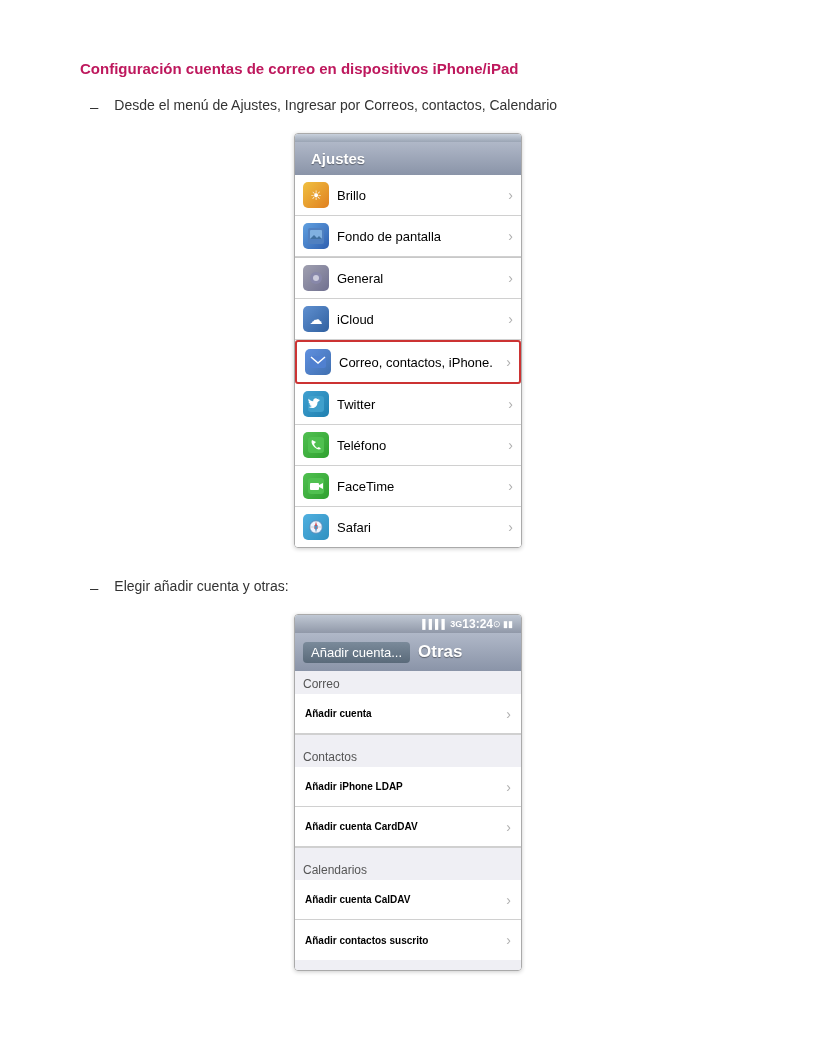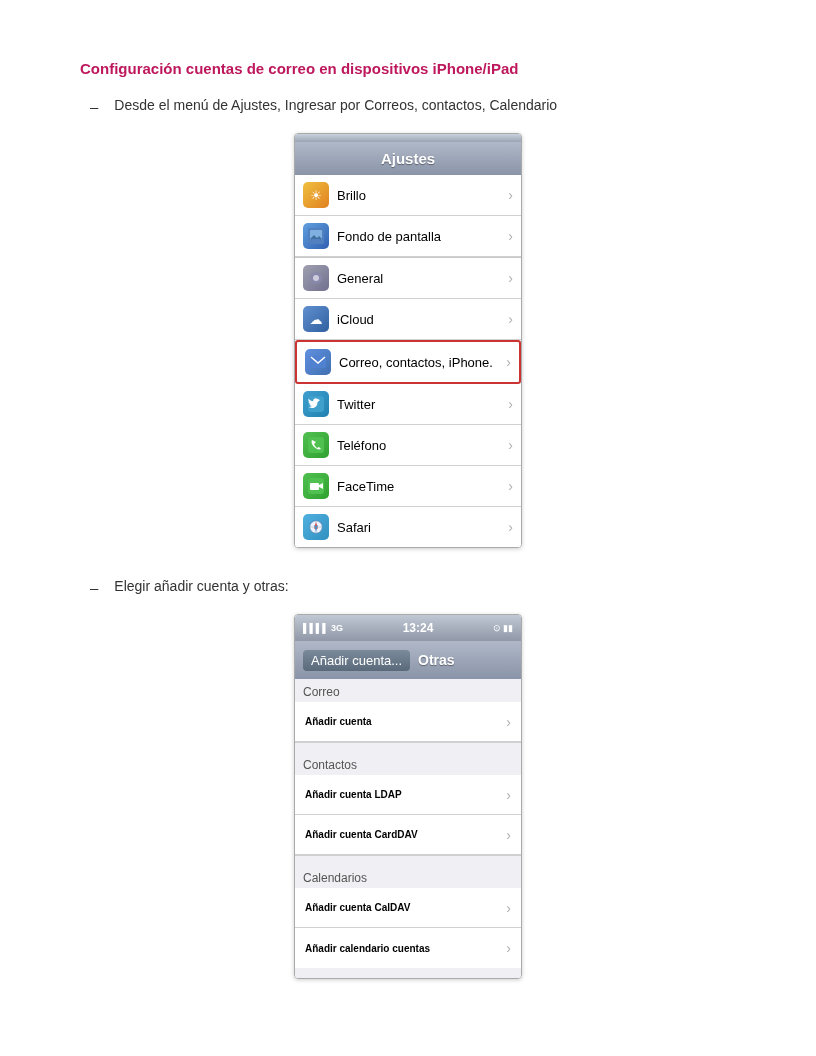--- a/index.html
+++ b/index.html
@@ -45,22 +45,22 @@
       overflow: hidden;
       width: 228px;
       margin: 14px auto 30px auto;
       font-family: Arial, Helvetica, sans-serif;
       box-shadow: 0 1px 4px rgba(0,0,0,0.2);
     }
 
     
     .ios-nav-bar {
       background: linear-gradient(to bottom, #b0b8c8, #8a94a8);
-      padding: 8px 8px;
-      text-align: center;
+      padding: 8px 16px;
+      text-align: left;
       font-size: 15px;
       font-weight: bold;
       color: #fff;
       text-shadow: 0 1px 1px rgba(0,0,0,0.4);
     }
     .ios-section-sep {
       height: 1px;
       background: #c8c8c8;
     }
     .ios-row {
@@ -119,24 +119,24 @@
       border-radius: 4px;
       overflow: hidden;
       width: 228px;
       margin: 14px auto 30px auto;
       font-family: Arial, Helvetica, sans-serif;
       box-shadow: 0 1px 4px rgba(0,0,0,0.2);
     }
     .ios-status-bar {
       background: linear-gradient(to bottom, #c0c8d4, #9098a8);
       display: flex;
-      justify-content: space-between;
+      justify-content: flex-end;
       align-items: center;
       padding: 2px 8px;
-      height: 26px;
+      height: 18px;
     }
     .ios-status-left { font-size: 9px; color: #fff; font-weight: bold; }
     .ios-status-center { font-size: 12px; color: #fff; font-weight: bold; }
     .ios-status-right { font-size: 9px; color: #fff; }
     .ios-nav-bar2 {
       background: linear-gradient(to bottom, #b0b8c8, #8a94a8);
       display: flex;
       align-items: center;
       padding: 4px 8px;
       height: 38px;
@@ -144,21 +144,21 @@
     .ios-back-btn {
       background: linear-gradient(to bottom, #7a8a9a, #5a6a7a);
       color: #fff;
       border-radius: 4px;
       padding: 3px 8px;
       font-size: 13px;
       border: none;
       margin-right: 8px;
     }
     .ios-nav-title2 {
-      font-size: 14px;
+      font-size: 17px;
       font-weight: bold;
       color: #fff;
       text-shadow: 0 1px 1px rgba(0,0,0,0.4);
     }
     .ios-group-header {
       background: #efeff4;
       padding: 6px 8px 3px 8px;
       font-size: 12px;
       color: #555;
       font-weight: normal;
@@ -328,38 +328,38 @@
       <span class="ios-row2-label">Añadir cuenta</span>
       <span class="ios-row2-chevron">›</span>
     </div>
 
     <div class="ios-group-sep"></div>
 
     <div class="ios-group-header">
       <span>Contactos</span>
     </div>
     <div class="ios-row2">
-      <span class="ios-row2-label">Añadir cuenta LDAP</span>
+      <span class="ios-row2-label">Añadir iPhone LDAP</span>
       <span class="ios-row2-chevron">›</span>
     </div>
     <div class="ios-row2">
       <span class="ios-row2-label">Añadir cuenta CardDAV</span>
       <span class="ios-row2-chevron">›</span>
     </div>
 
     <div class="ios-group-sep"></div>
 
     <div class="ios-group-header">
       <span>Calendarios</span>
     </div>
     <div class="ios-row2">
       <span class="ios-row2-label">Añadir cuenta CalDAV</span>
       <span class="ios-row2-chevron">›</span>
     </div>
     <div class="ios-row2" style="border-bottom:none;">
-      <span class="ios-row2-label">Añadir calendario cuentas</span>
+      <span class="ios-row2-label">Añadir contactos suscrito</span>
       <span class="ios-row2-chevron">›</span>
     </div>
 
     <div style="height:10px; background:#efeff4;"></div>
   </div>
 
 </div>
 
 </body></html>

